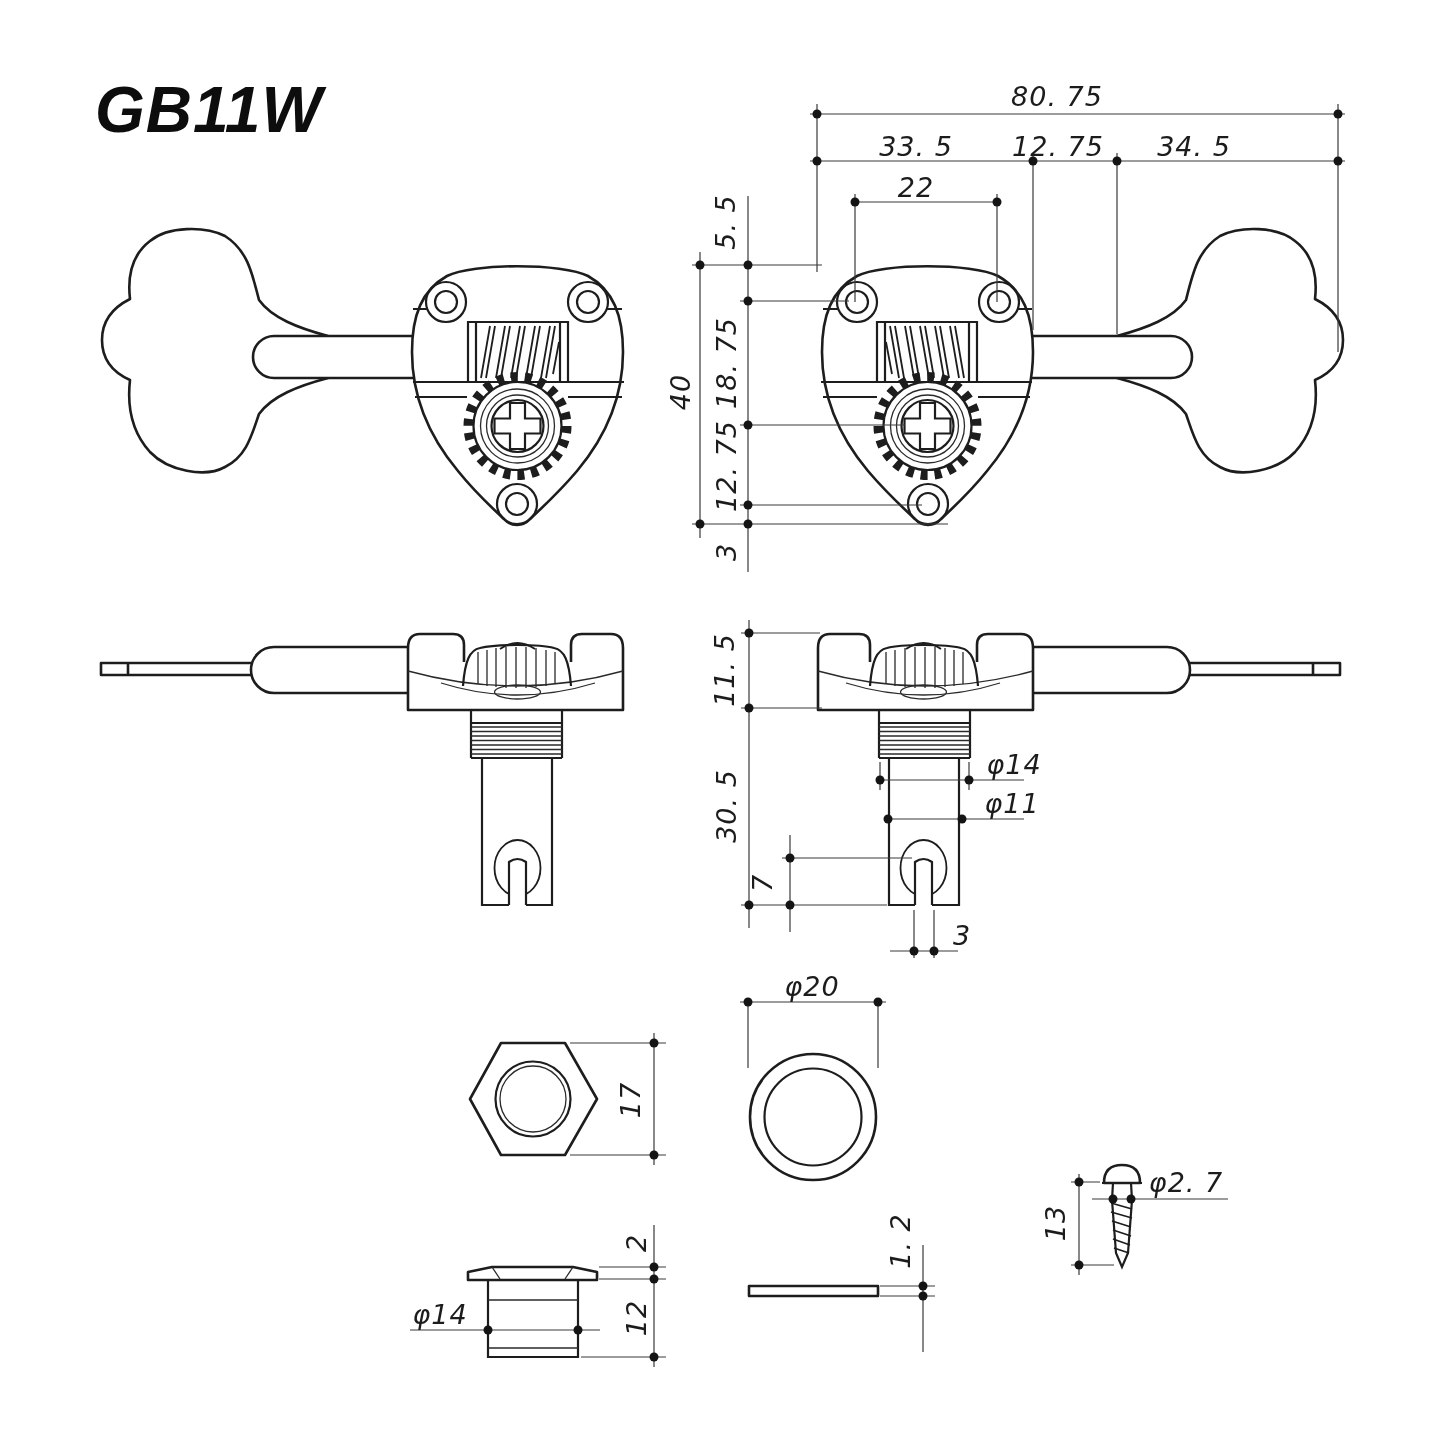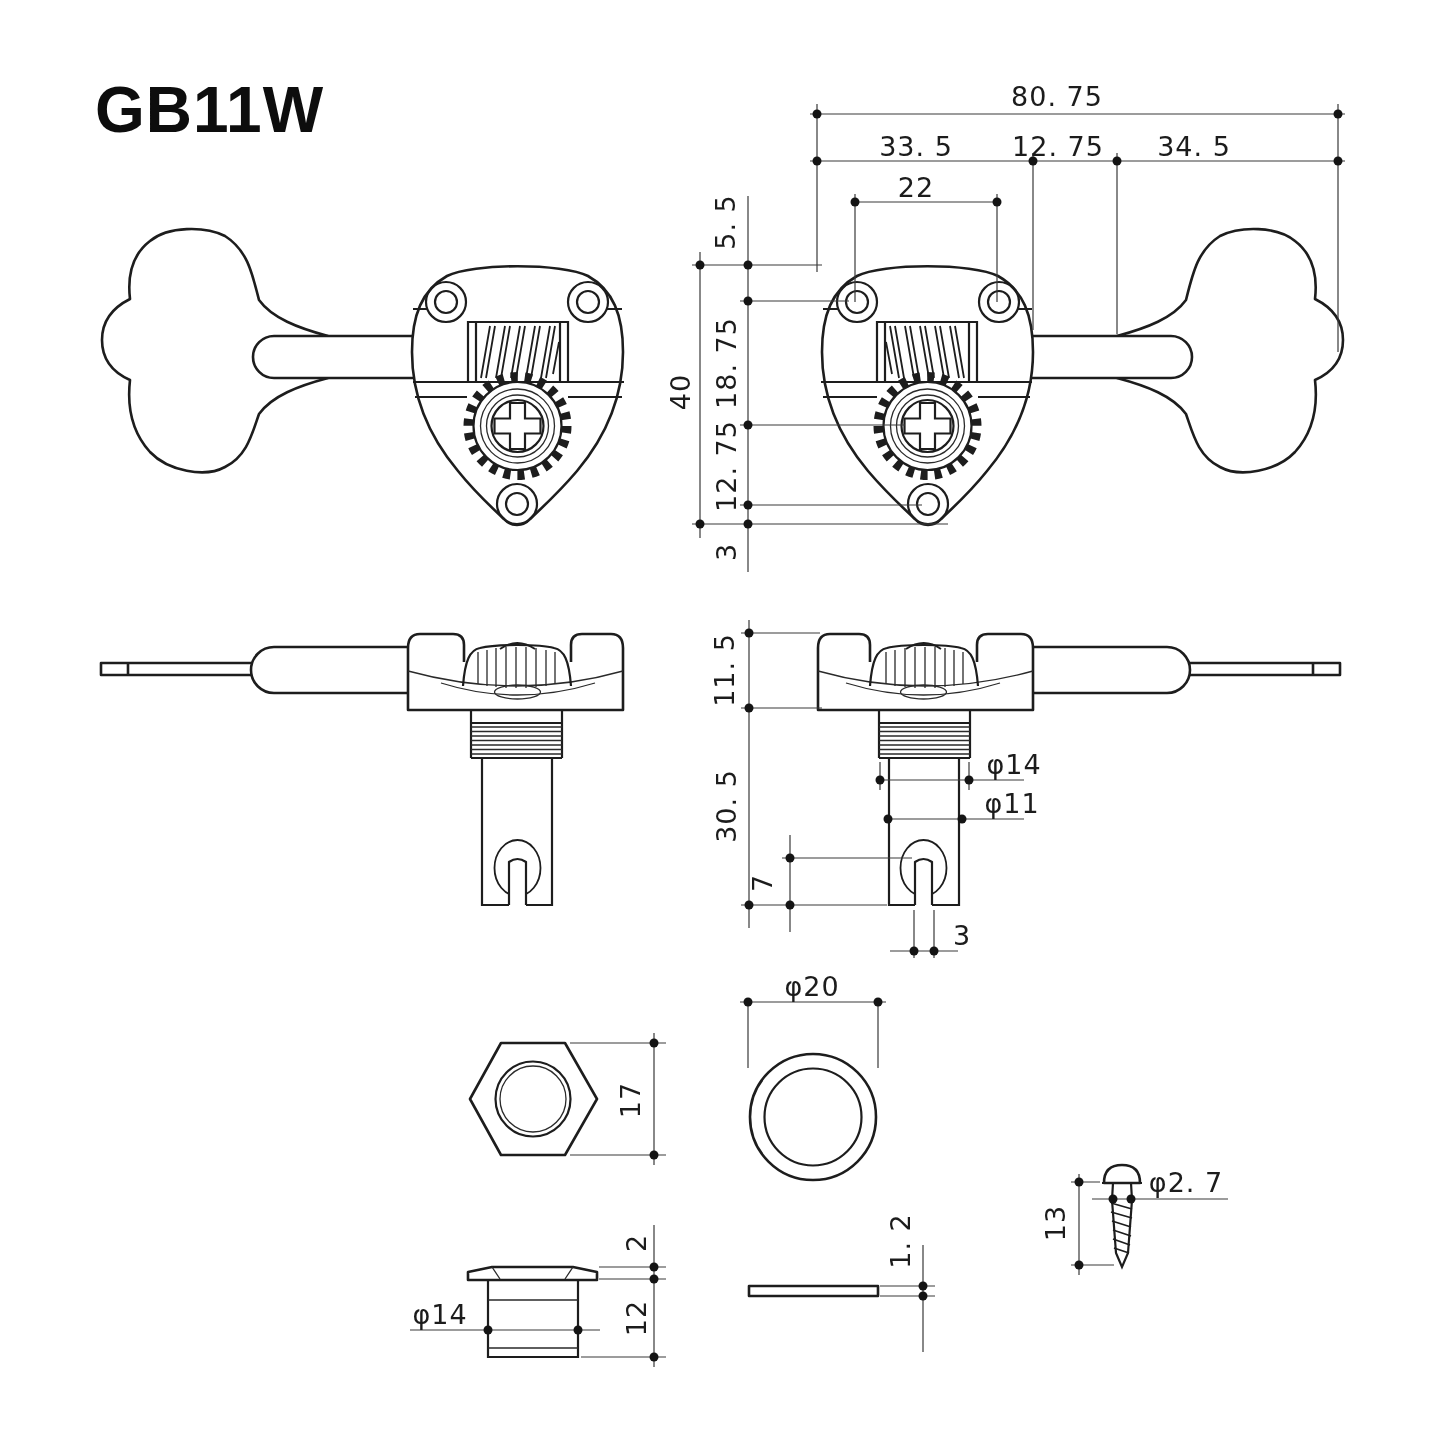--- a/index.html
+++ b/index.html
@@ -1,17 +1,17 @@
 <!DOCTYPE html>
 <html><head>
 <meta charset="utf-8">
 <style>
   html,body{margin:0;padding:0;background:#ffffff;}
   #stage{position:relative;width:1445px;height:1445px;background:#fff;overflow:hidden;
-         font-family:"DejaVu Sans",sans-serif;}
+         font-family:"DejaVu Sans",sans-serif;font-style:italic;}
   svg{display:block}
   .outline{fill:#ffffff;stroke:#1d1d1d;stroke-width:2.6;stroke-linejoin:round;}
   .detail{fill:none;stroke:#1d1d1d;stroke-width:1.8;}
   .detail2{fill:none;stroke:#1d1d1d;stroke-width:2.2;}
   .thin{fill:none;stroke:#2a2a2a;stroke-width:1.3;}
   .dim{fill:none;stroke:#3a3a3a;stroke-width:1.2;}
   .dot{fill:#141414;stroke:none;}
   .dimtext{font-family:"DejaVu Sans",sans-serif;font-size:27px;fill:#1c1c1c;letter-spacing:1px;}
   .titletext{font-family:"Liberation Sans",sans-serif;font-weight:bold;font-size:64px;fill:#0d0d0d;letter-spacing:1px;}
   text{user-select:none;}

